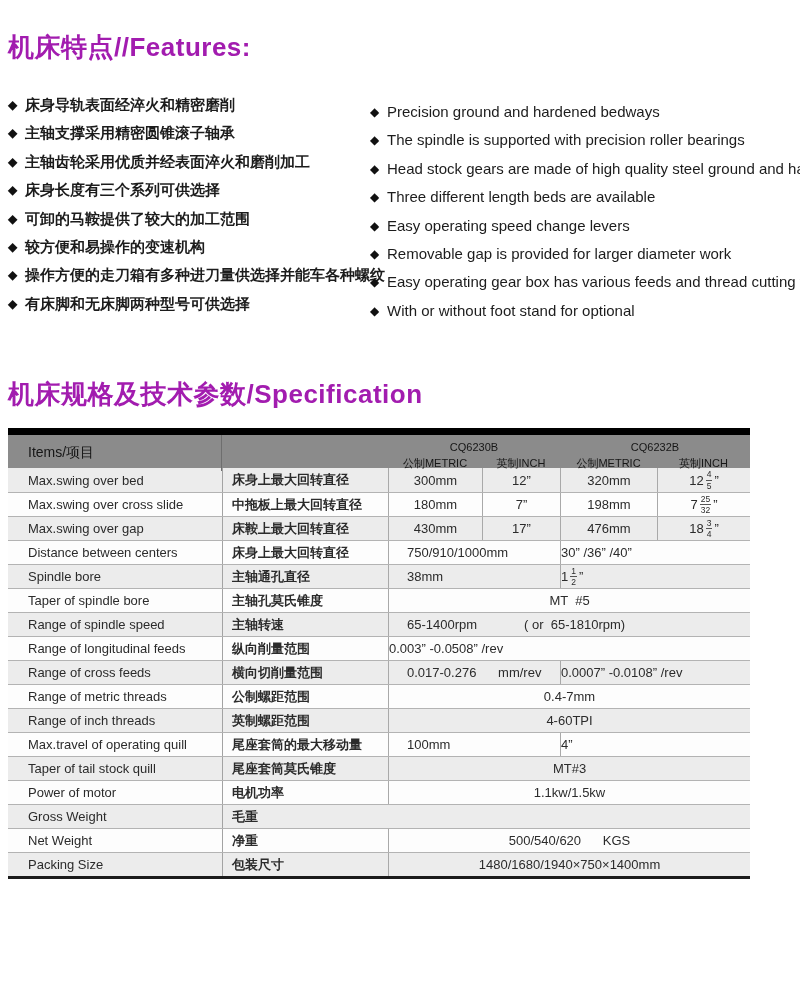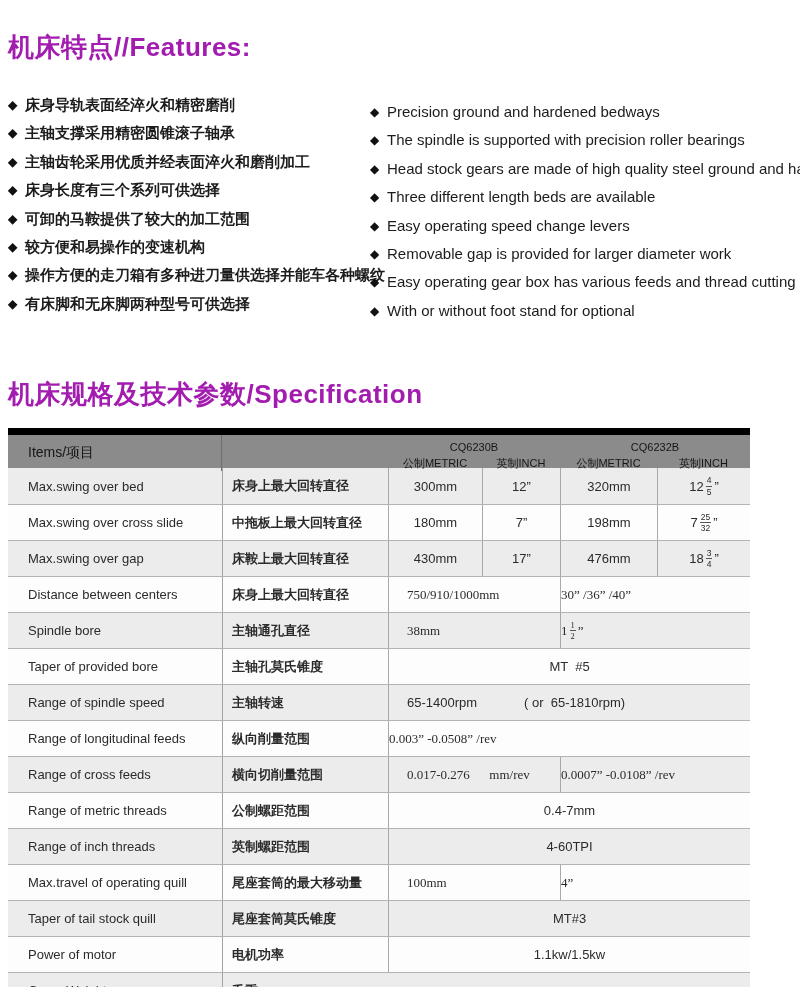--- a/index.html
+++ b/index.html
@@ -26,30 +26,30 @@
   .spec-table { width:742px; margin:16px 0 0 8px; border-bottom:3px solid #1b1b1b; }
   .thead { display:grid; grid-template-columns:214px 528px; height:40px;
     background:#8b8b8b; color:#161616; border-top:7px solid #000000; }
   .th-items { display:flex; align-items:center; padding-left:20px; font-size:14px;
     border-right:1px solid #6e6e6e; height:100%; }
   .th-models { padding-top:4px; font-size:11px; }
   .mrow1 { display:grid; grid-template-columns:166px 172px 190px; line-height:16px; text-align:center; }
   .mrow2 { display:grid; grid-template-columns:166px 94px 78px 97px 93px; line-height:16px; text-align:center; }
 
   .trow { display:grid; grid-template-columns:214px 166px 94px 78px 97px 93px;
-    height:36px; align-items:center; background:#fdfdfd; }
+    height:24px; align-items:center; background:#fdfdfd; }
   .trow.shade { background:#ececec; }
   .trow + .trow { border-top:1px solid #b3b3b3; }
   .cell { height:100%; display:flex; align-items:center; font-size:13px; color:#2b2b2b; }
   .c-en { padding-left:20px; }
   .c-cn { padding-left:9px; font-weight:bold; border-left:1px solid #a3a3a3; }
   .c-val { border-left:1px solid #a9a9a9; justify-content:center; white-space:pre; }
   .c-val.l1 { justify-content:flex-start; padding-left:18px; }
   .c-val.l2 { justify-content:flex-start; }
-  .span2 { grid-column: span 2; font-family: Liberation Serif, serif; }
+  .span2 { grid-column: span 2; }
   .span4 { grid-column: span 4; }
 
   
   .frac { display:inline-block; vertical-align:2px; text-align:center; line-height:1; margin:0 2px 0 2px; }
   .frac .fn { display:block; font-size:8.5px; border-bottom:1px solid #555; padding:0 1px 1px; }
   .frac .fd { display:block; font-size:8.5px; padding-top:1px; }
 </style>
 </head>
 <body>
 
@@ -131,21 +131,21 @@
           <div class="cell c-val span2 l1">750/910/1000mm</div>
           <div class="cell c-val span2 l2">30” /36” /40”</div>
         </div>
         <div class="trow shade">
           <div class="cell c-en">Spindle bore</div>
           <div class="cell c-cn">主轴通孔直径</div>
           <div class="cell c-val span2 l1">38mm</div>
           <div class="cell c-val span2 l2">1<span class="frac"><span class="fn">1</span><span class="fd">2</span></span>”</div>
         </div>
         <div class="trow">
-          <div class="cell c-en">Taper of provided bore</div>
+          <div class="cell c-en">Taper of spindle bore</div>
           <div class="cell c-cn">主轴孔莫氏锥度</div>
           <div class="cell c-val span4">MT  #5</div>
         </div>
         <div class="trow shade">
           <div class="cell c-en">Range of spindle speed</div>
           <div class="cell c-cn">主轴转速</div>
           <div class="cell c-val span4 l1">65-1400rpm             ( or  65-1810rpm)</div>
         </div>
         <div class="trow">
           <div class="cell c-en">Range of longitudinal feeds</div>

